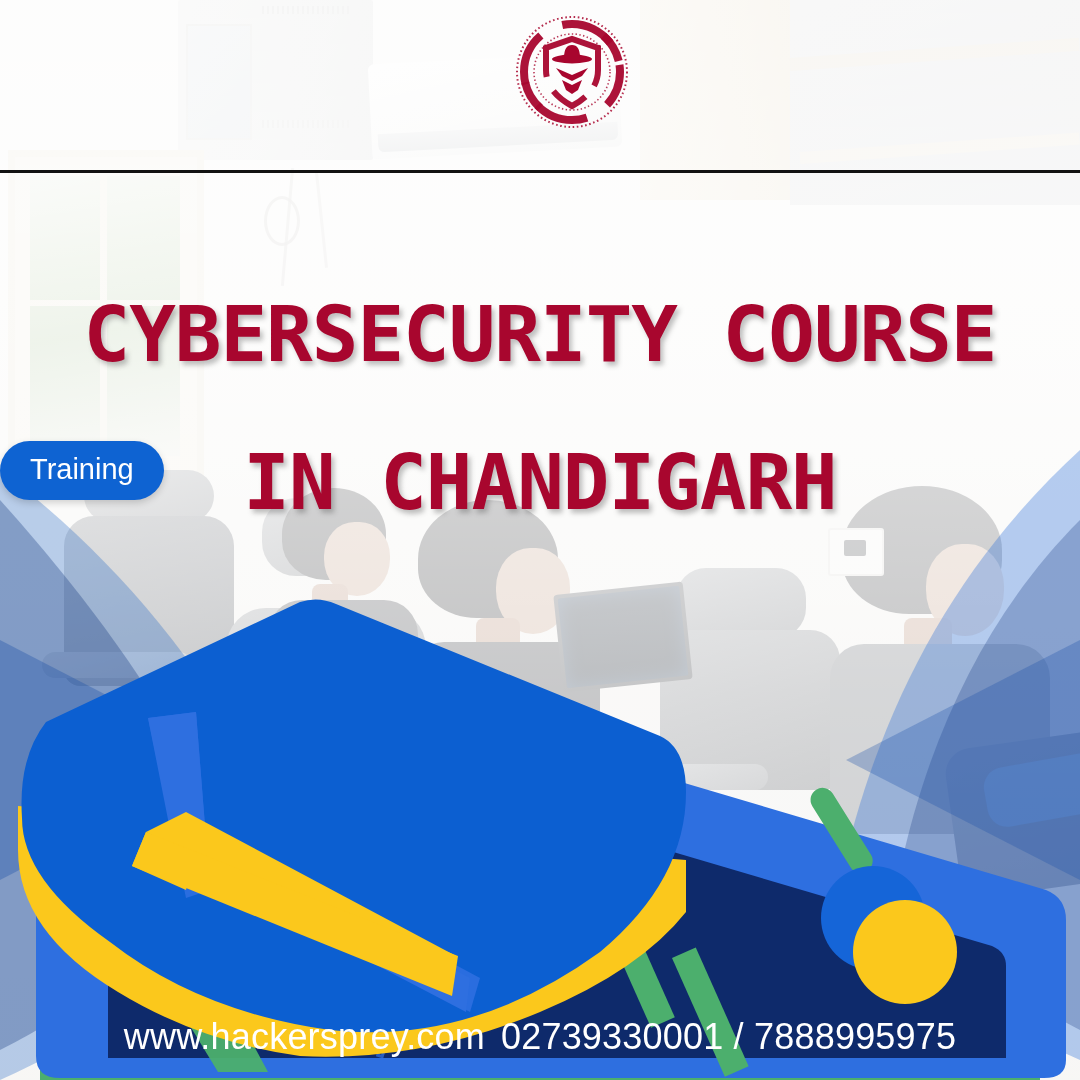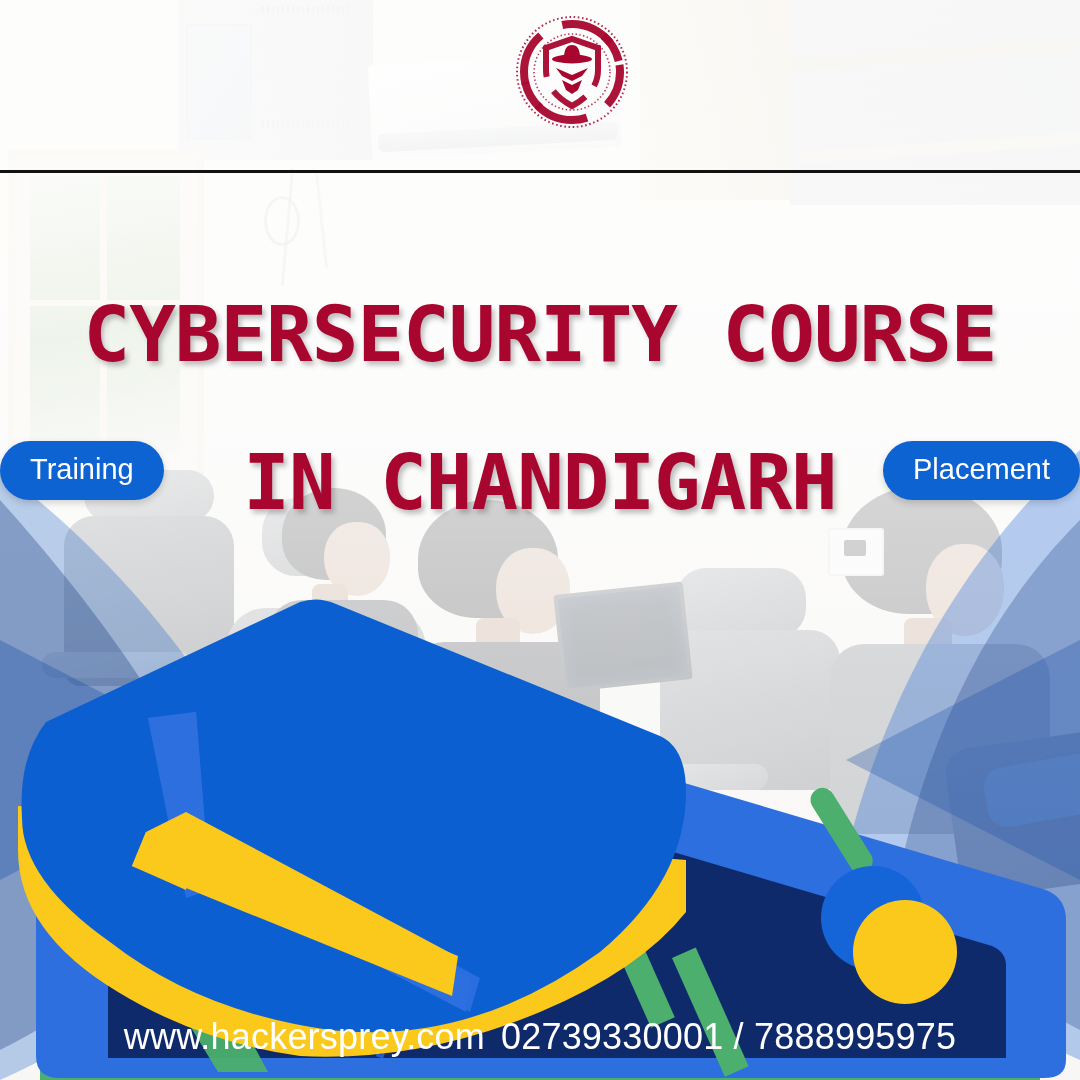--- a/index.html
+++ b/index.html
@@ -322,21 +322,20 @@
     </svg>
   </div>
 
   <div class="headline">
     <span class="l1">CYBERSECURITY COURSE</span>
     <span class="l2">IN CHANDIGARH</span>
   </div>
 
   <div class="badges">
     <div class="badge">Training</div>
-    <div class="badge">Placement</div>
   </div>
 
   <svg class="curves" viewBox="0 0 1080 1080">
 
     <path d="M0 470 C 120 560 240 700 300 870 C 220 960 110 1030 0 1080 Z" fill="#1F62C4" opacity=".30"></path>
     <path d="M0 500 C 90 600 180 720 238 860 C 160 950 80 1010 0 1050 Z" fill="#0B2E77" opacity=".30"></path>
     <path d="M0 640 L 232 760 L 0 880 Z" fill="#1A4FA8" opacity=".34"></path>
 
     <path d="M1080 450 C 960 560 880 700 840 880 C 930 970 1010 1030 1080 1060 Z" fill="#2C6FD8" opacity=".34"></path>
     <path d="M1080 520 C 990 610 930 730 900 870 C 960 950 1020 1000 1080 1030 Z" fill="#0B2E77" opacity=".26"></path>

